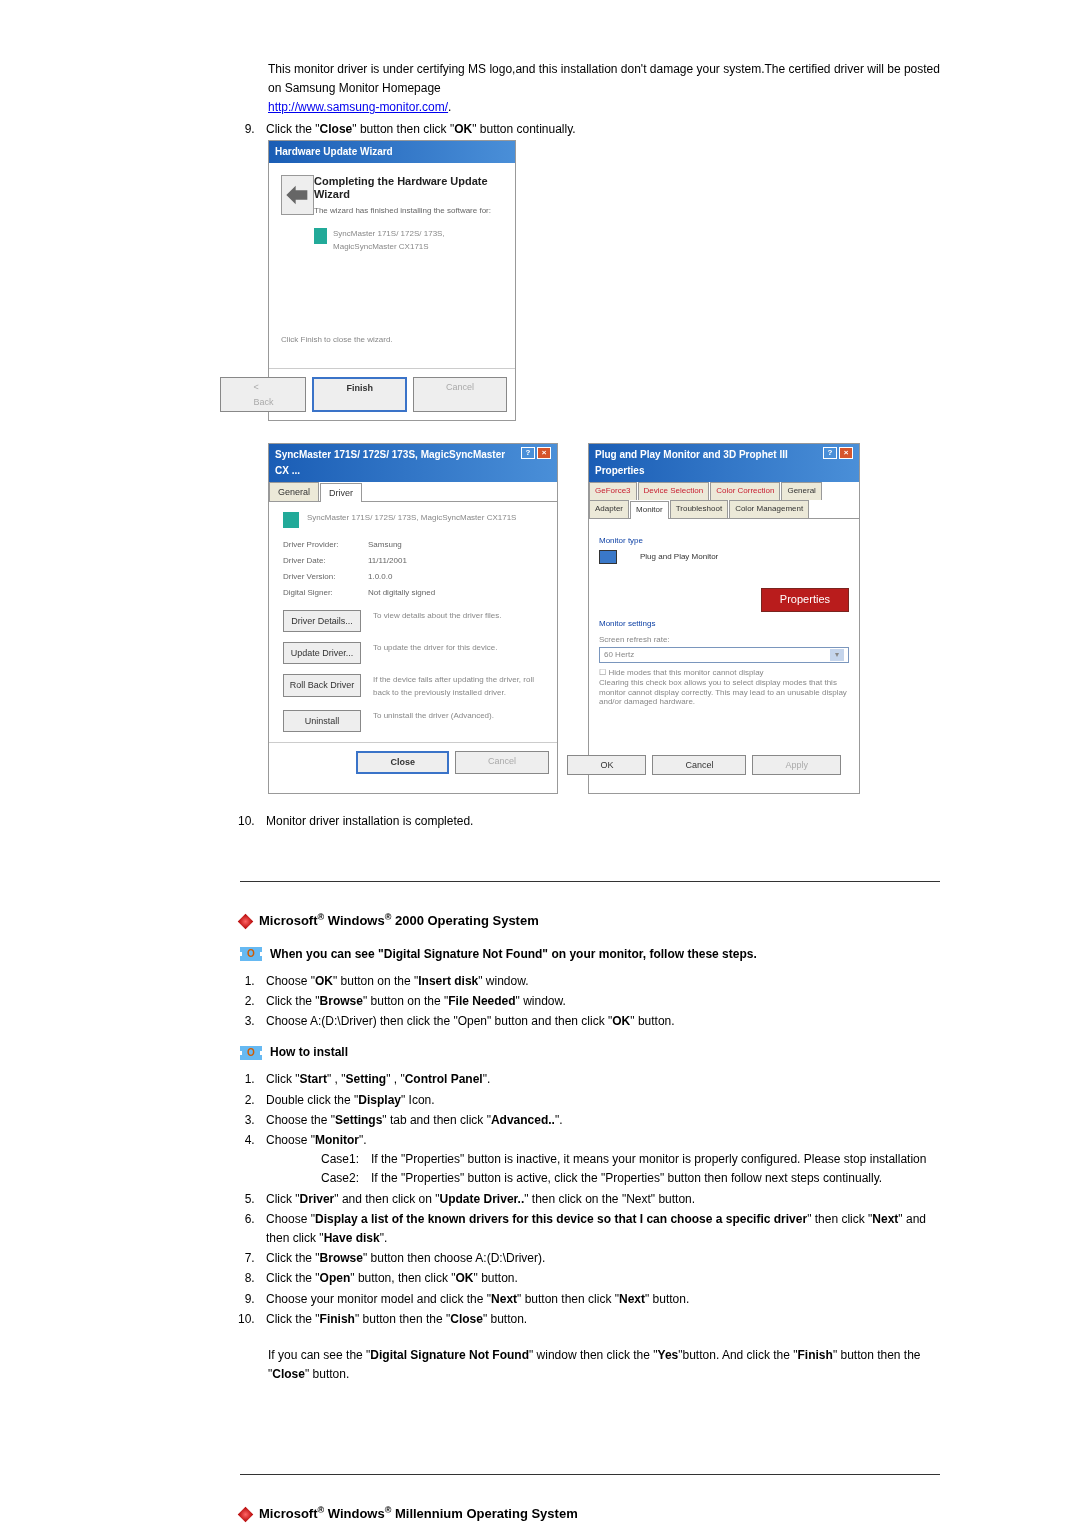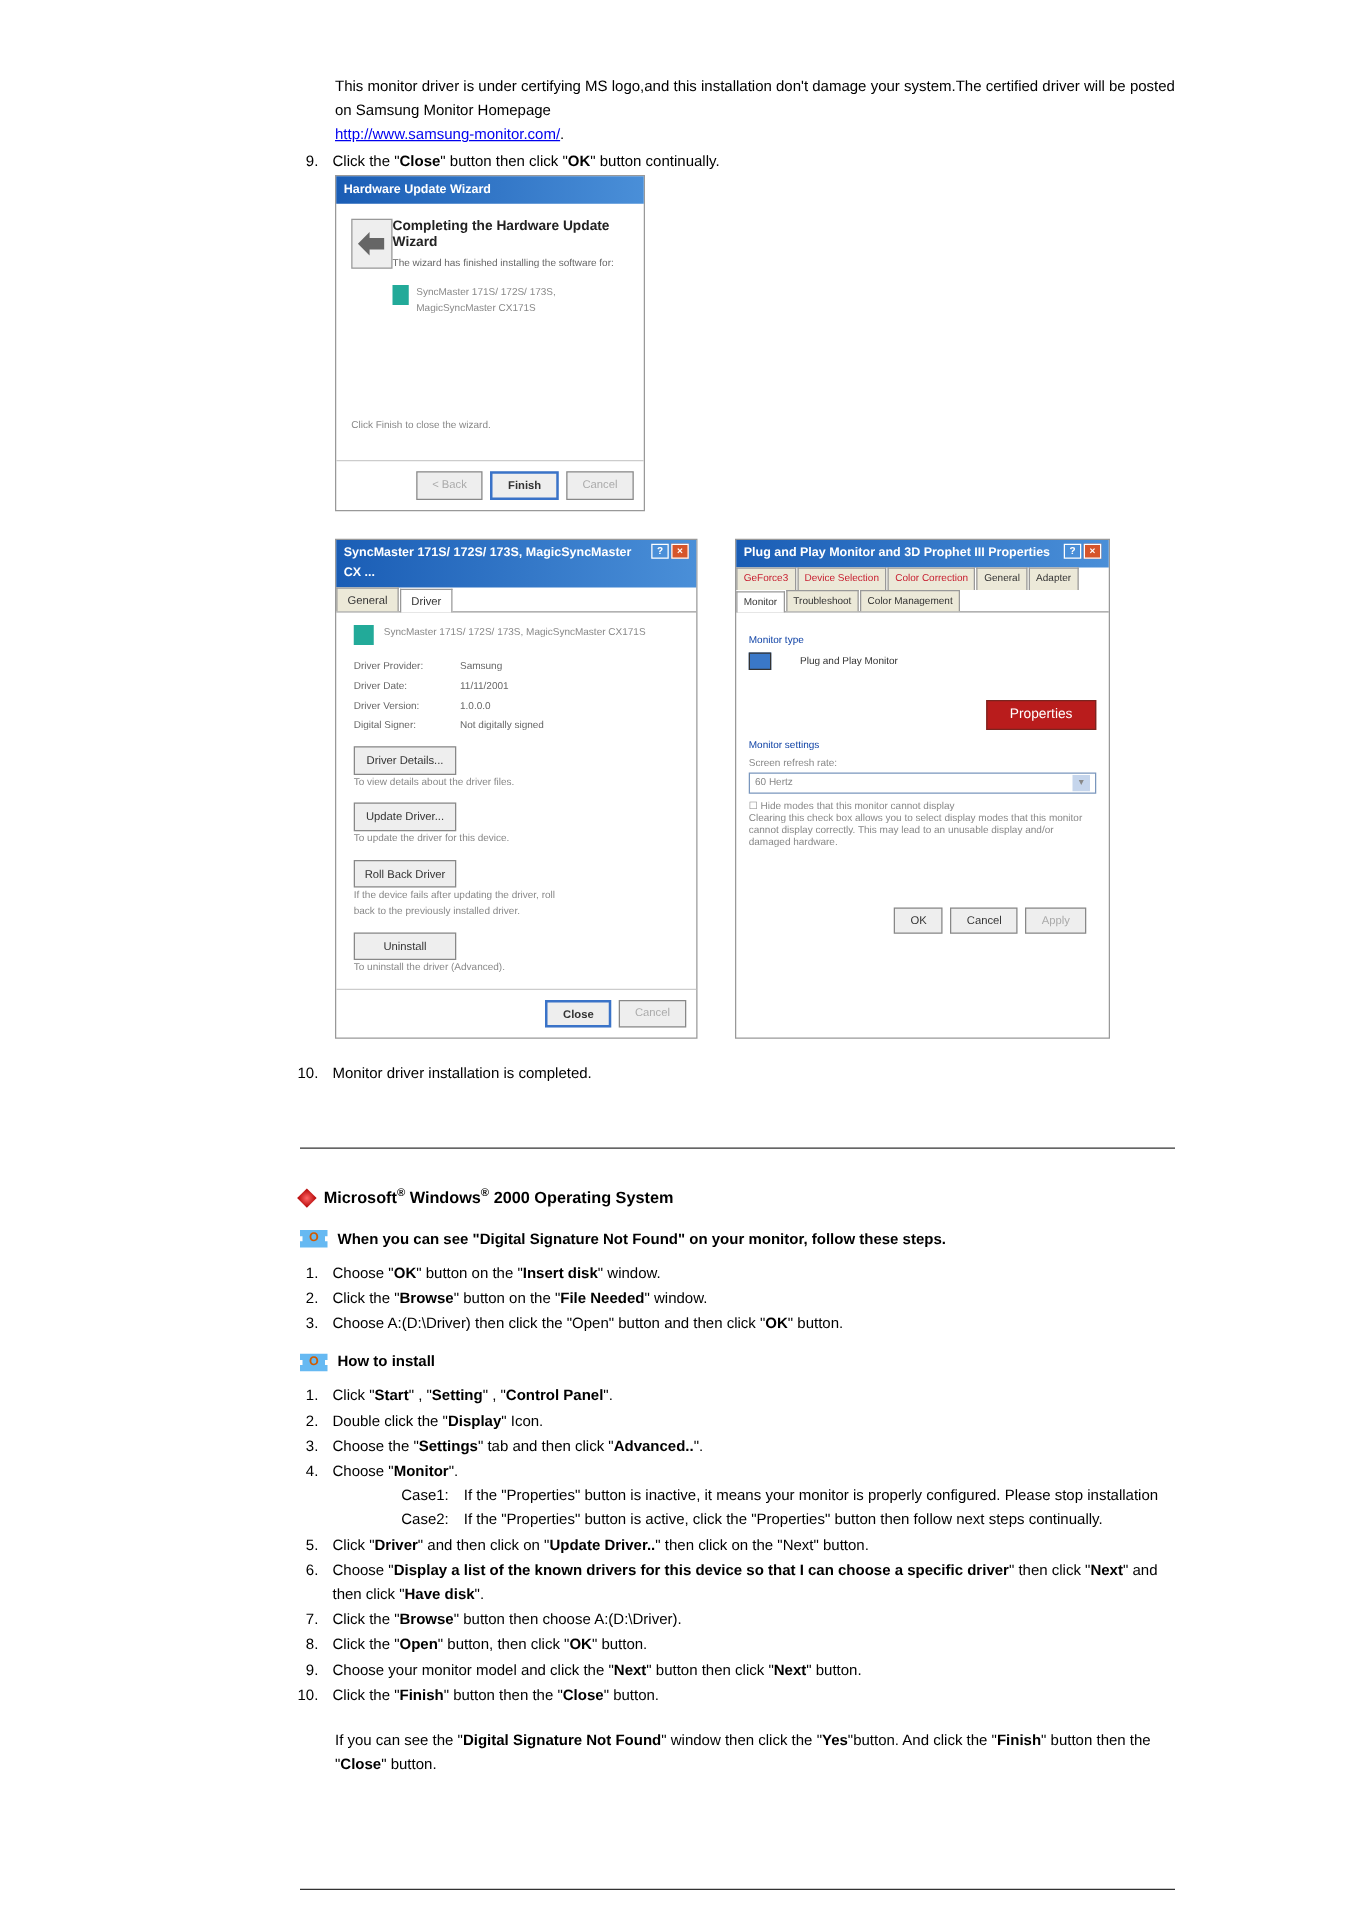--- a/index.html
+++ b/index.html
@@ -50,36 +50,36 @@
     .wizard-icon { width: 40px; height: 40px; border: 1px solid #999; background: #eee; display:flex; align-items:center; justify-content:center; }
     .wizard-icon svg { width: 28px; height:28px; }
     .wizard1 .heading { font-weight: bold; font-size: 11px; color: #222; line-height:1.2; }
     .wizard1 .subtext { font-size: 8px; color: #666; margin-top:4px }
     .wizard1 .sys-row { display:flex; gap:6px; margin-top:10px; font-size:8px; color:#888; }
     .sys-icon { width:16px; height:16px; background:#2a9; }
     .wizard1 .spacer { height: 80px; }
     .wizard1 .instr { font-size: 8px; color: #888; margin-bottom: 10px; }
     .btn-row { border-top: 1px solid #ccc; padding: 8px; display:flex; justify-content:flex-end; gap:6px; }
     .btn-s {
-      font-size: 9px; padding: 2px 12px;
+      font-size: 9px; padding: 2px 32px;
       border: 1px solid #888; background: #eee;
     }
     .btn-s.bold { font-weight: bold; border: 2px solid #3a73c8; }
     .btn-s.disabled { color: #aaa; }
     .tabs { display:flex; font-size:9px; border-bottom:1px solid #999; }
     .tab { padding:2px 8px; border:1px solid #999; border-bottom:none; background:#ece9d8; margin-right:1px; }
     .tab.active { background:#fff; position:relative; top:1px; }
     .dialog2 { width: 290px; }
     .dialog2 .body-inner { padding: 10px 14px; }
     .dialog2 .row { display:flex; gap:10px; font-size:8px; color:#666; margin:3px 0; }
     .dialog2 .row .lbl { width: 75px; }
     .dialog2 .btn-wide { font-size:9px; padding:3px 4px; border:1px solid #888; background:#eee; width:82px; text-align:center; }
-    .dialog2 .grid-row { display:flex; margin-top:10px; align-items:flex-start;flex-direction:column; }
+    .dialog2 .grid-row { display:flex; gap:12px; margin-top:10px; align-items:flex-start; }
     .dialog2 .desc { font-size:8px; color:#888; width:180px; }
-    .dialog3 { width: 300px; }
+    .dialog3 { width: 272px; }
     .dialog3 .tabs .tab { padding:2px 5px; font-size:8px; }
     .dialog3 .tabs .tab.red { color: #c71d2f; }
     .dialog3 .body-inner { padding: 10px; }
     .dialog3 .group-title { color:#0b3fa4; font-size:8px; margin:6px 0 3px; }
     .dialog3 .monitor-icon { display:flex; gap:23px; align-items:center; font-size:8px; }
     .dialog3 .mon-sq { width:18px; height:14px; background:#3a78c8; border:1px solid #333; }
     .dialog3 .prop-btn { font-size:11px; padding:2px 18px; background:#b91c1c; color:#fff; border:1px solid #7a241f; float:right;margin-top:20px; }
     .dialog3 .clear { clear:both; }
     .dialog3 .select { border:1px solid #7a96bd; font-size:8px; padding:1px 4px; color:#888; display:flex; justify-content:space-between; }
     .dialog3 .arrow { background:#c5d5ec; width:14px; text-align:center; }

